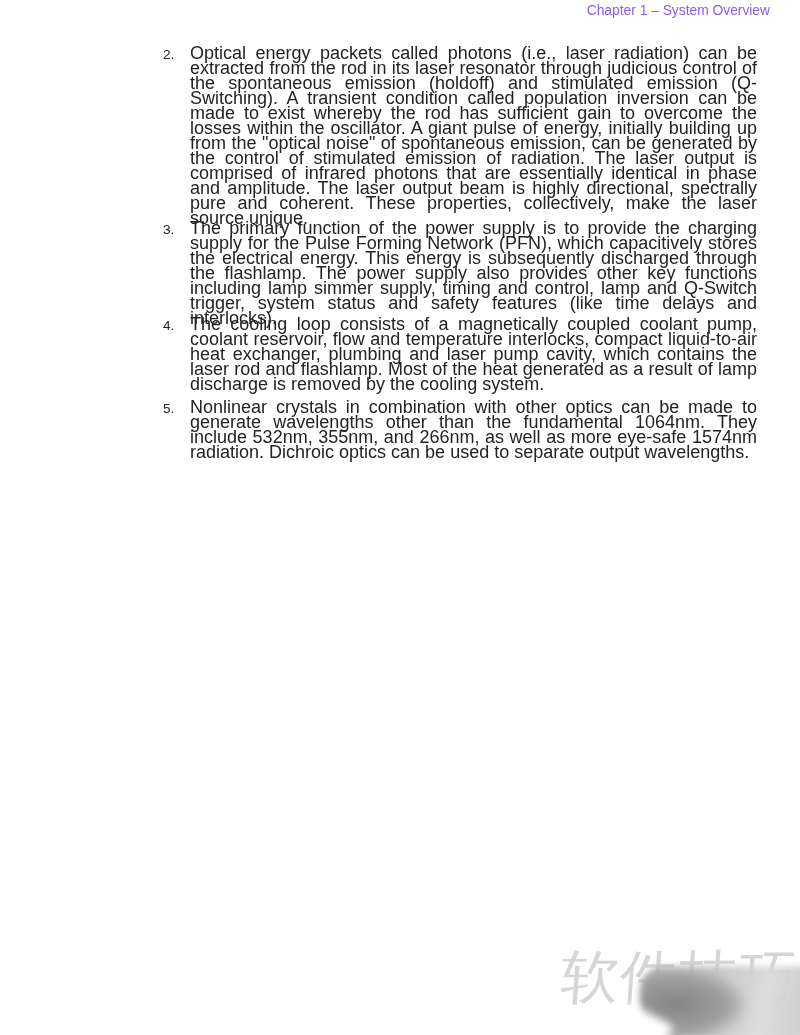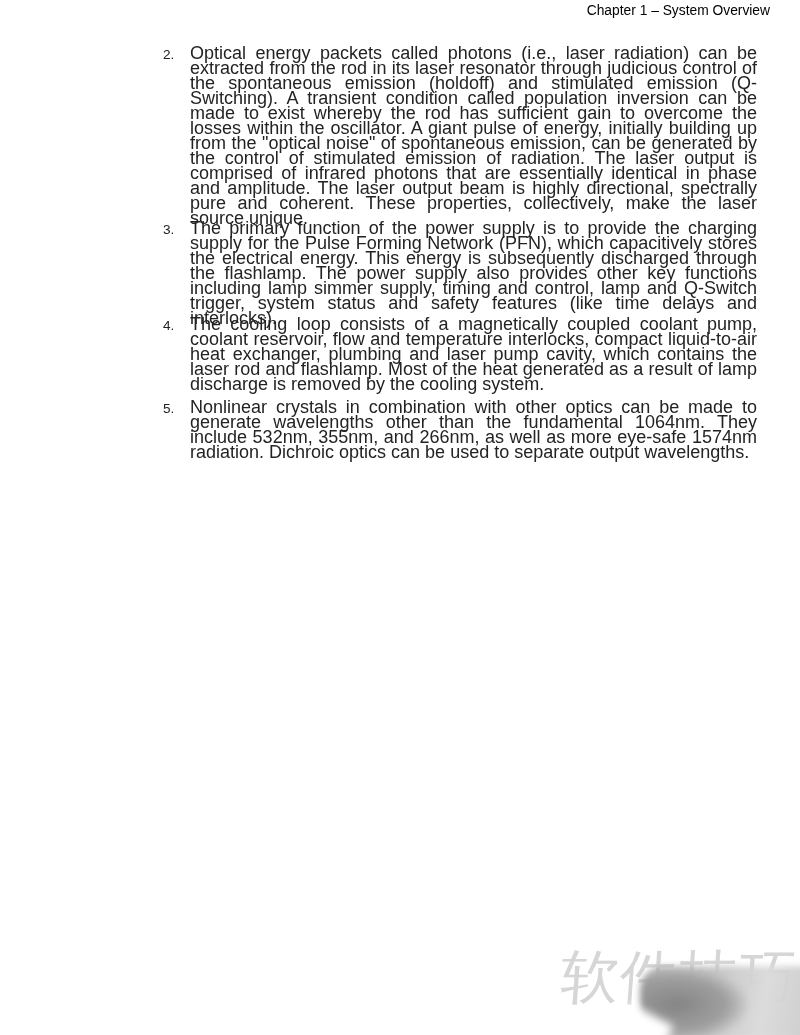--- a/index.html
+++ b/index.html
@@ -17,21 +17,21 @@
     color: #232323;
   }
   .page-header {
     position: absolute;
     top: 2px;
     left: 0;
     width: 770px;
     text-align: right;
     font-size: 13.8px;
     line-height: 17px;
-    color: #000000;
+    color: #8b5cf6;
   }
   .para {
     position: absolute;
     left: 163px;
     width: 594px;
     display: flex;
     align-items: flex-start;
   }
   .para .num {
     flex: 0 0 27px;

